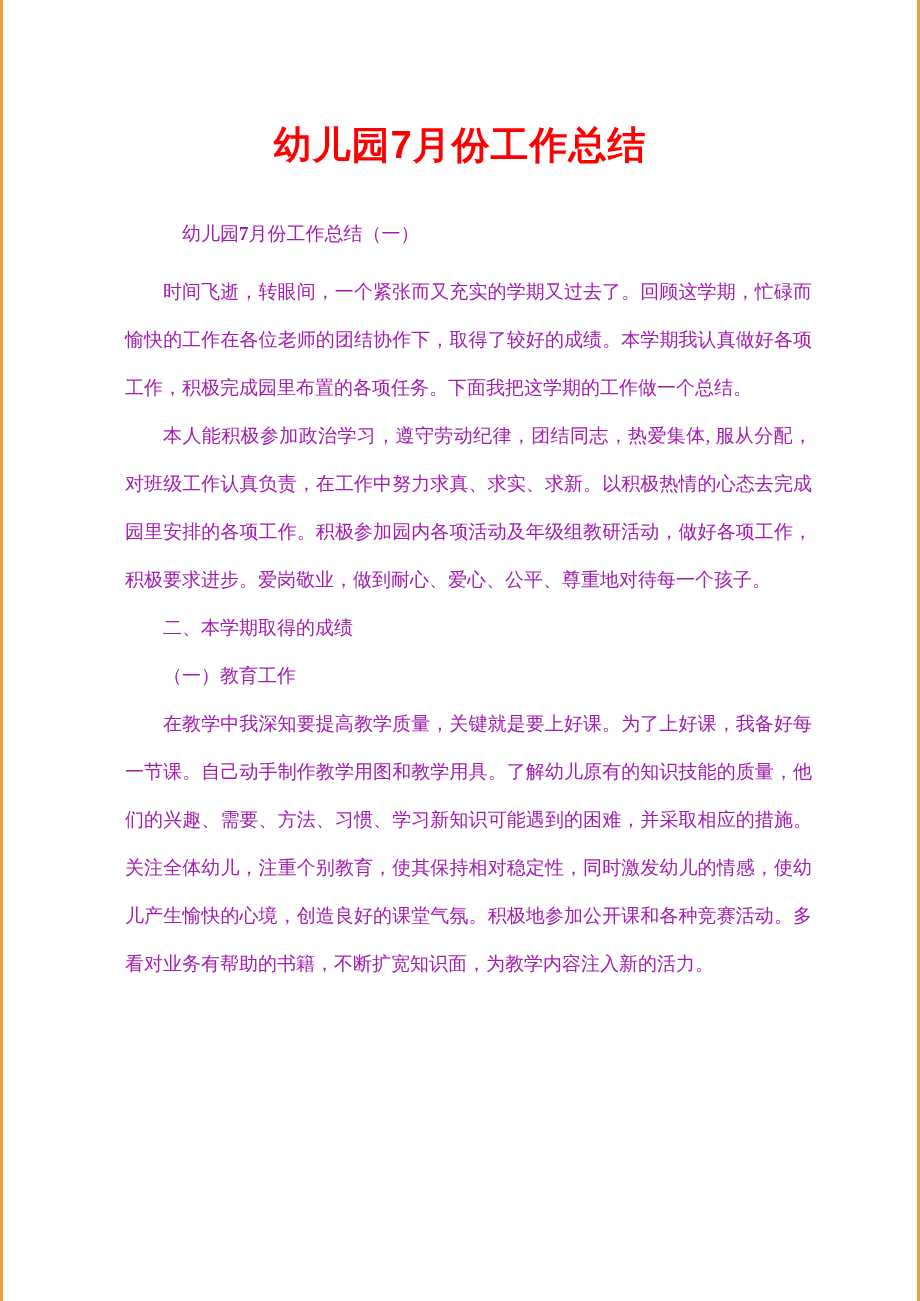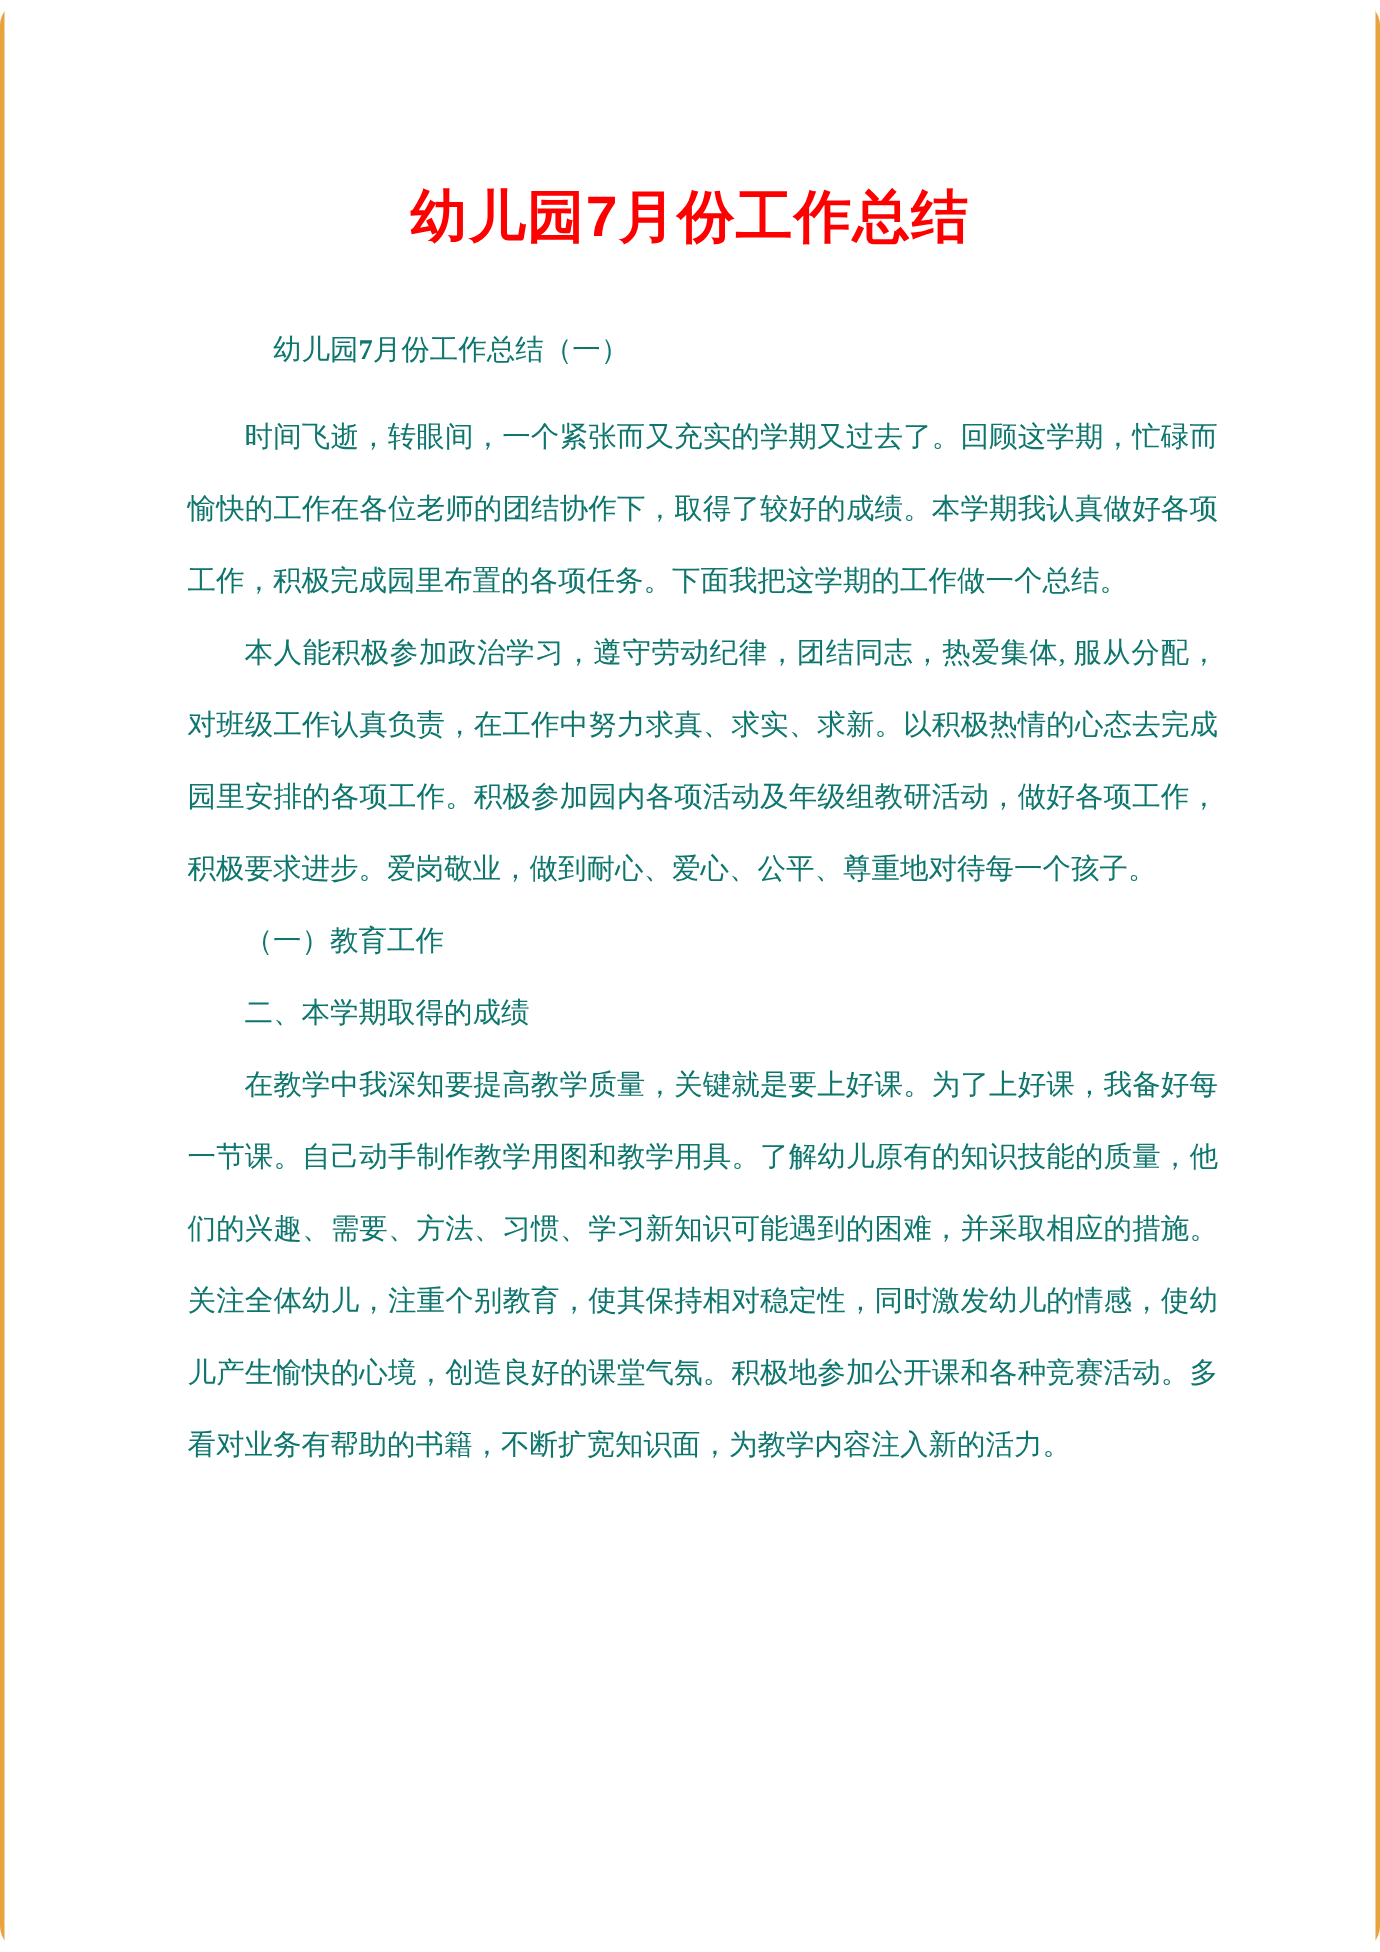--- a/index.html
+++ b/index.html
@@ -7,21 +7,20 @@
     padding: 0;
     background: #ffffff;
   }
   #page {
     position: relative;
     width: 920px;
     height: 1301px;
     background: #ffffff;
     overflow: hidden;
     font-family: "Liberation Serif", "DejaVu Serif", serif;
-    border-radius: 17px;
   }
   .edge {
     position: absolute;
     top: 0;
     bottom: 0;
     width: 3px;
     background: #e8a33d;
   }
   .edge.left { left: 0; }
   .edge.right { right: 0; }
@@ -40,21 +39,21 @@
     color: #ff0000;
     white-space: nowrap;
   }
   .doc-body {
     position: absolute;
     top: 210px;
     left: 125px;
     width: 687px;
     font-size: 19px;
     line-height: 48px;
-    color: #0f766e;
+    color: #a21caf;
     text-align: justify;
     text-justify: inter-ideograph;
     word-break: break-all;
   }
   .doc-body p {
     margin: 0;
     padding: 0;
     text-indent: 2em;
   }
   .doc-body p.subtitle {
@@ -76,20 +75,20 @@
   <h1 class="doc-title">幼儿园7月份工作总结</h1>
 
   <div class="doc-body">
     <p class="subtitle"><span>幼儿园</span><span class="num">7</span><span>月份工作总结（一）</span></p>
 
     <p>时间飞逝，转眼间，一个紧张而又充实的学期又过去了。回顾这学期，忙碌而愉快的工作在各位老师的团结协作下，取得了较好的成绩。本学期我认真做好各项工作，积极完成园里布置的各项任务。下面我把这学期的工作做一个总结。</p>
 
 
     <p>本人能积极参加政治学习，遵守劳动纪律，团结同志，热爱集体, 服从分配，对班级工作认真负责，在工作中努力求真、求实、求新。以积极热情的心态去完成园里安排的各项工作。积极参加园内各项活动及年级组教研活动，做好各项工作，积极要求进步。爱岗敬业，做到耐心、爱心、公平、尊重地对待每一个孩子。</p>
 
+    <p>二、本学期取得的成绩</p>
+
     <p>（一）教育工作</p>
-
-    <p>二、本学期取得的成绩</p>
 
     <p>在教学中我深知要提高教学质量，关键就是要上好课。为了上好课，我备好每一节课。自己动手制作教学用图和教学用具。了解幼儿原有的知识技能的质量，他们的兴趣、需要、方法、习惯、学习新知识可能遇到的困难，并采取相应的措施。关注全体幼儿，注重个别教育，使其保持相对稳定性，同时激发幼儿的情感，使幼儿产生愉快的心境，创造良好的课堂气氛。积极地参加公开课和各种竞赛活动。多看对业务有帮助的书籍，不断扩宽知识面，为教学内容注入新的活力。</p>
 
   </div>
 </div>
 
 </body></html>

